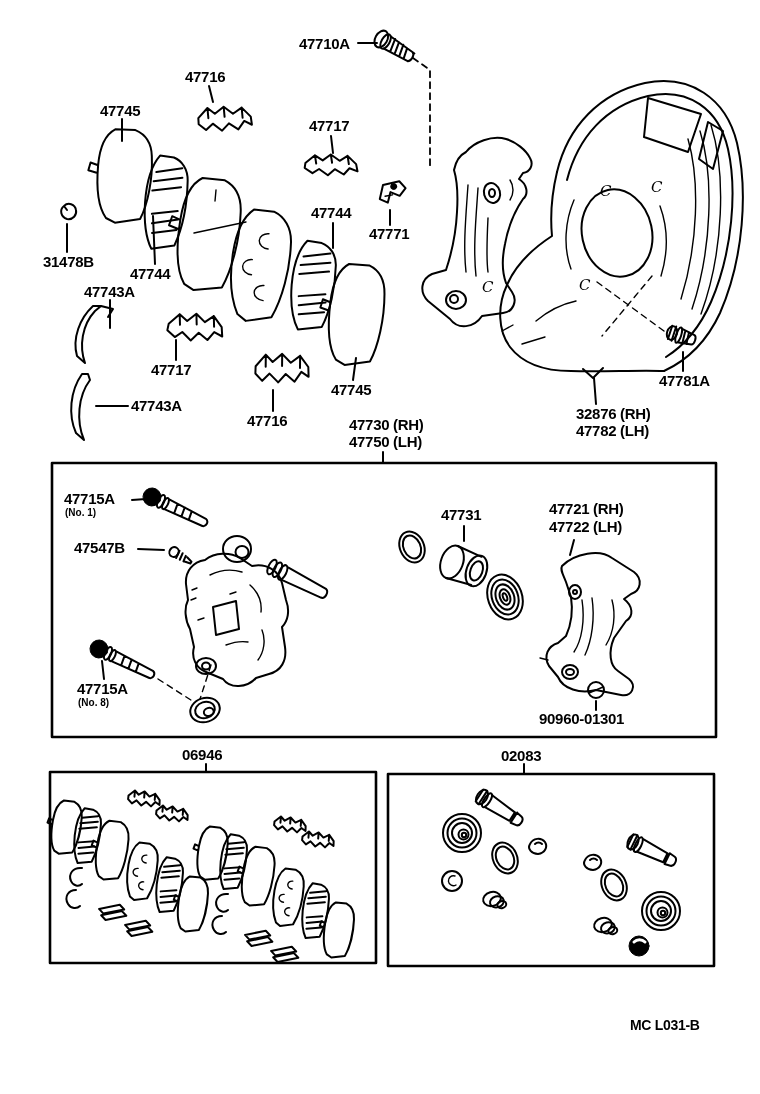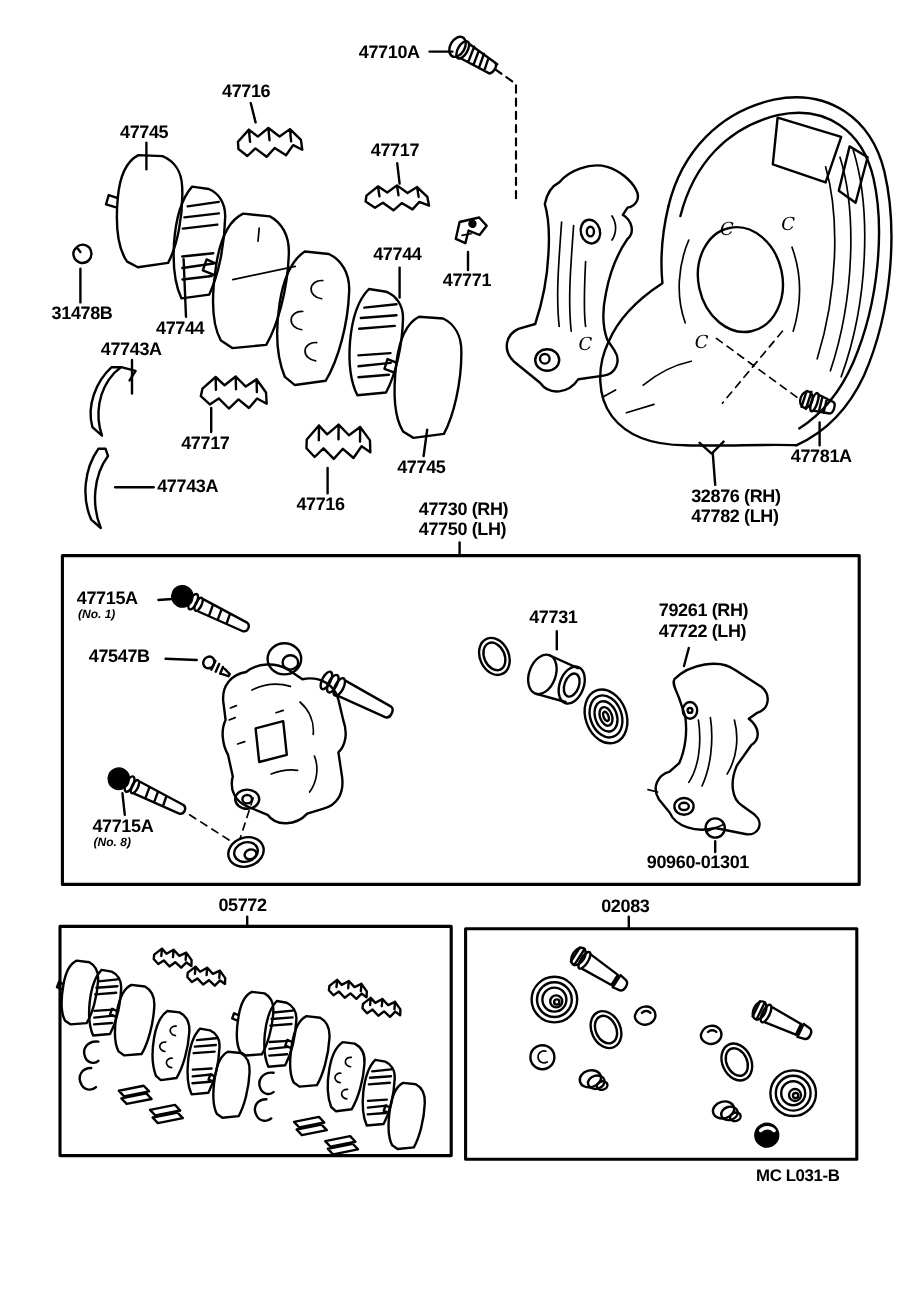--- a/index.html
+++ b/index.html
@@ -10,22 +10,22 @@
      stroke:#000;fill:none;stroke-width:2;stroke-linecap:round;stroke-linejoin:round;
      vector-effect:non-scaling-stroke;}
   #art .fillb{fill:#000;stroke:#000;stroke-width:1;}
   #art .thin{stroke-width:1.4;}
   #art .leader{stroke-width:1.8;}
   #art .box{stroke-width:2.6;}
   #art .dash{stroke-dasharray:6 5;}
   #art text{fill:#000;stroke:none;font-family:"DejaVu Serif",serif;font-style:italic;font-size:15px;}
   .lbl{position:absolute;font-weight:bold;font-size:15px;line-height:1.05;color:#000;
        letter-spacing:-0.3px;white-space:nowrap;text-align:center;}
-  .sub{font-size:10px;letter-spacing:0;font-style:italic;}
-  .code{font-size:14px;}
+  .sub{font-size:10px;letter-spacing:0;}
+  .code{font-size:14px;margin-top:46px;}
 </style>
 </head>
 <body>
 
 <div id="stage">
 
 <svg id="art" width="760" height="1094" viewBox="0 0 760 1094">
   <defs>
     <path id="pad" d="M10,2 C4,8 1,22 1,40 C1,62 3,82 9,93 L15,97 L31,91 C35,76 37,50 35,26 C34,12 29,4 23,1 Z M1,40 L-4,38 L-5,46 L1,48"></path>
     <path id="shim" d="M8,0 C3,10 1,26 2,46 C3,64 6,79 11,89 L27,83 C31,66 32,42 30,20 C29,9 24,2 18,0 Z M7,16 L25,9 M6,25 L26,18 M6,34 L26,27 M8,56 L26,50 M9,65 L27,58 M10,74 L27,68"></path>
@@ -277,20 +277,20 @@
 <div class="lbl" style="left:349px;top:434px">47750 (LH)</div>
 <div class="lbl" style="left:659px;top:373px">47781A</div>
 <div class="lbl" style="left:576px;top:406px">32876 (RH)</div>
 <div class="lbl" style="left:576px;top:423px">47782 (LH)</div>
 <div class="lbl" style="left:64px;top:491px">47715A</div>
 <div class="lbl sub" style="left:65px;top:508px">(No. 1)</div>
 <div class="lbl" style="left:74px;top:540px">47547B</div>
 <div class="lbl" style="left:77px;top:681px">47715A</div>
 <div class="lbl sub" style="left:78px;top:698px">(No. 8)</div>
 <div class="lbl" style="left:441px;top:507px">47731</div>
-<div class="lbl" style="left:549px;top:501px">79261 (RH)</div>
+<div class="lbl" style="left:549px;top:501px">47721 (RH)</div>
 <div class="lbl" style="left:549px;top:519px">47722 (LH)</div>
 <div class="lbl" style="left:539px;top:711px">90960-01301</div>
-<div class="lbl" style="left:182px;top:747px">05772</div>
+<div class="lbl" style="left:182px;top:747px">06946</div>
 <div class="lbl" style="left:501px;top:748px">02083</div>
 <div class="lbl code" style="left:630px;top:972px">MC L031-B</div>
 
 </div>
 
 </body></html>

